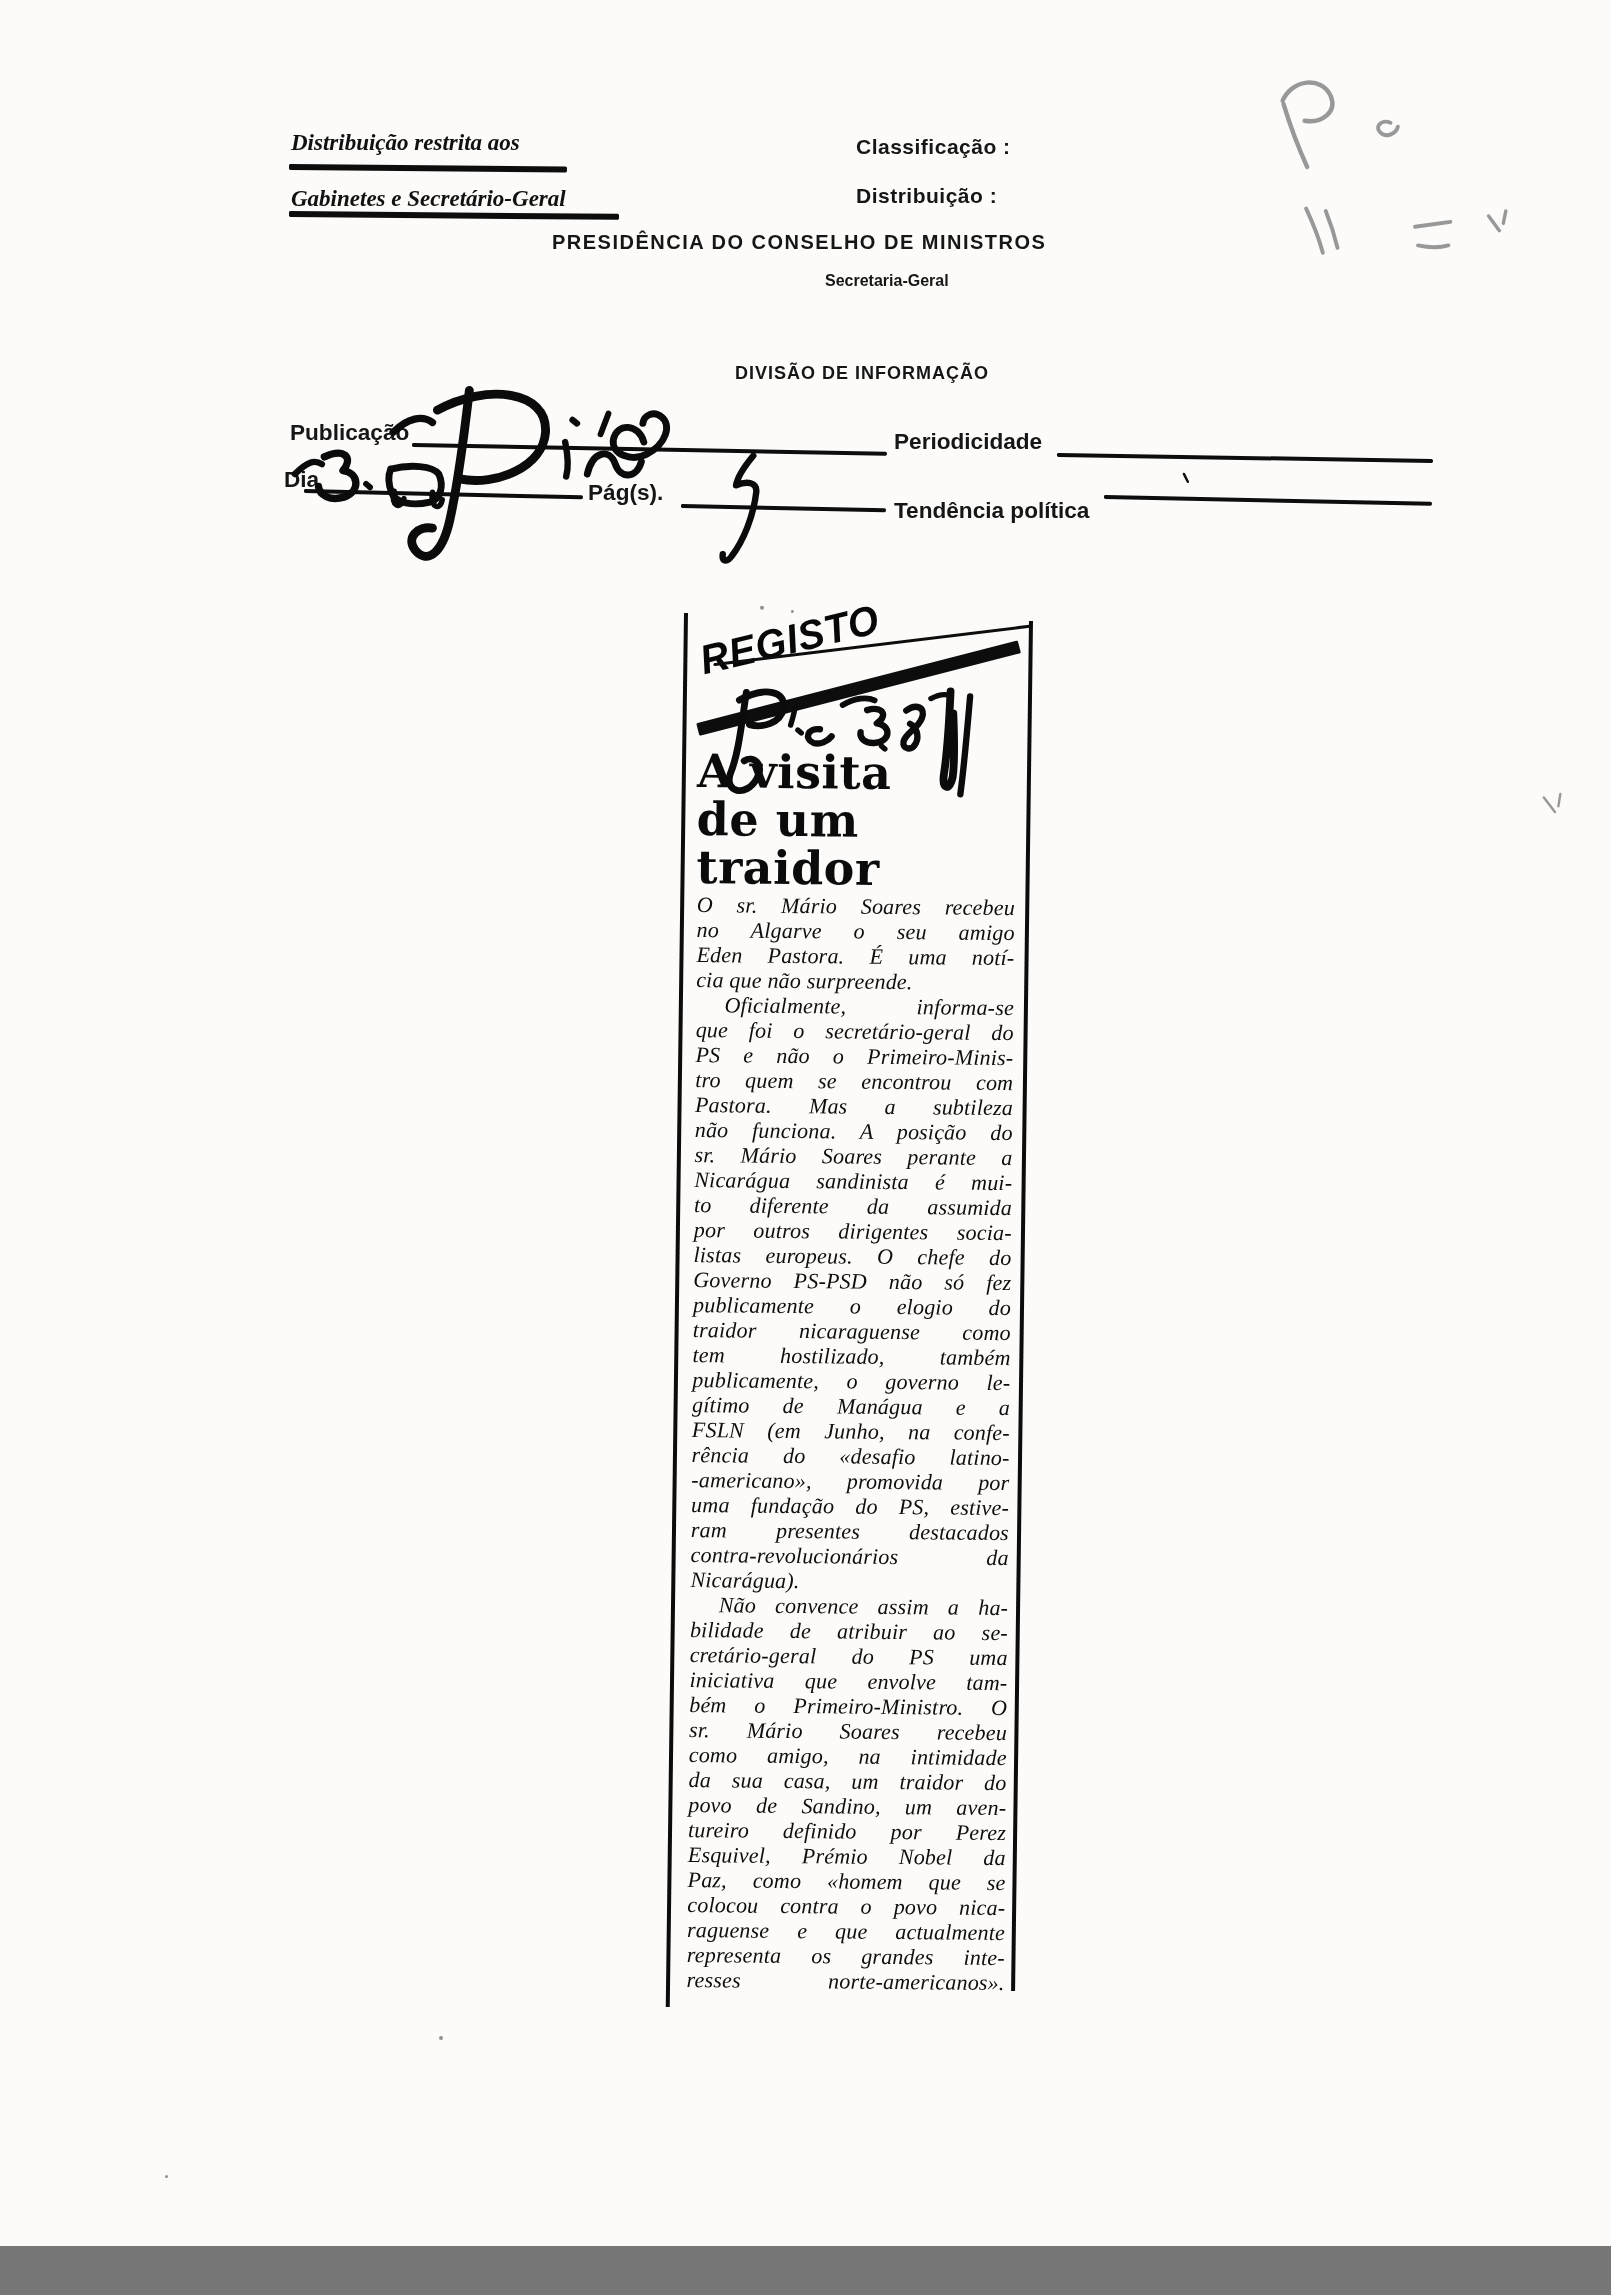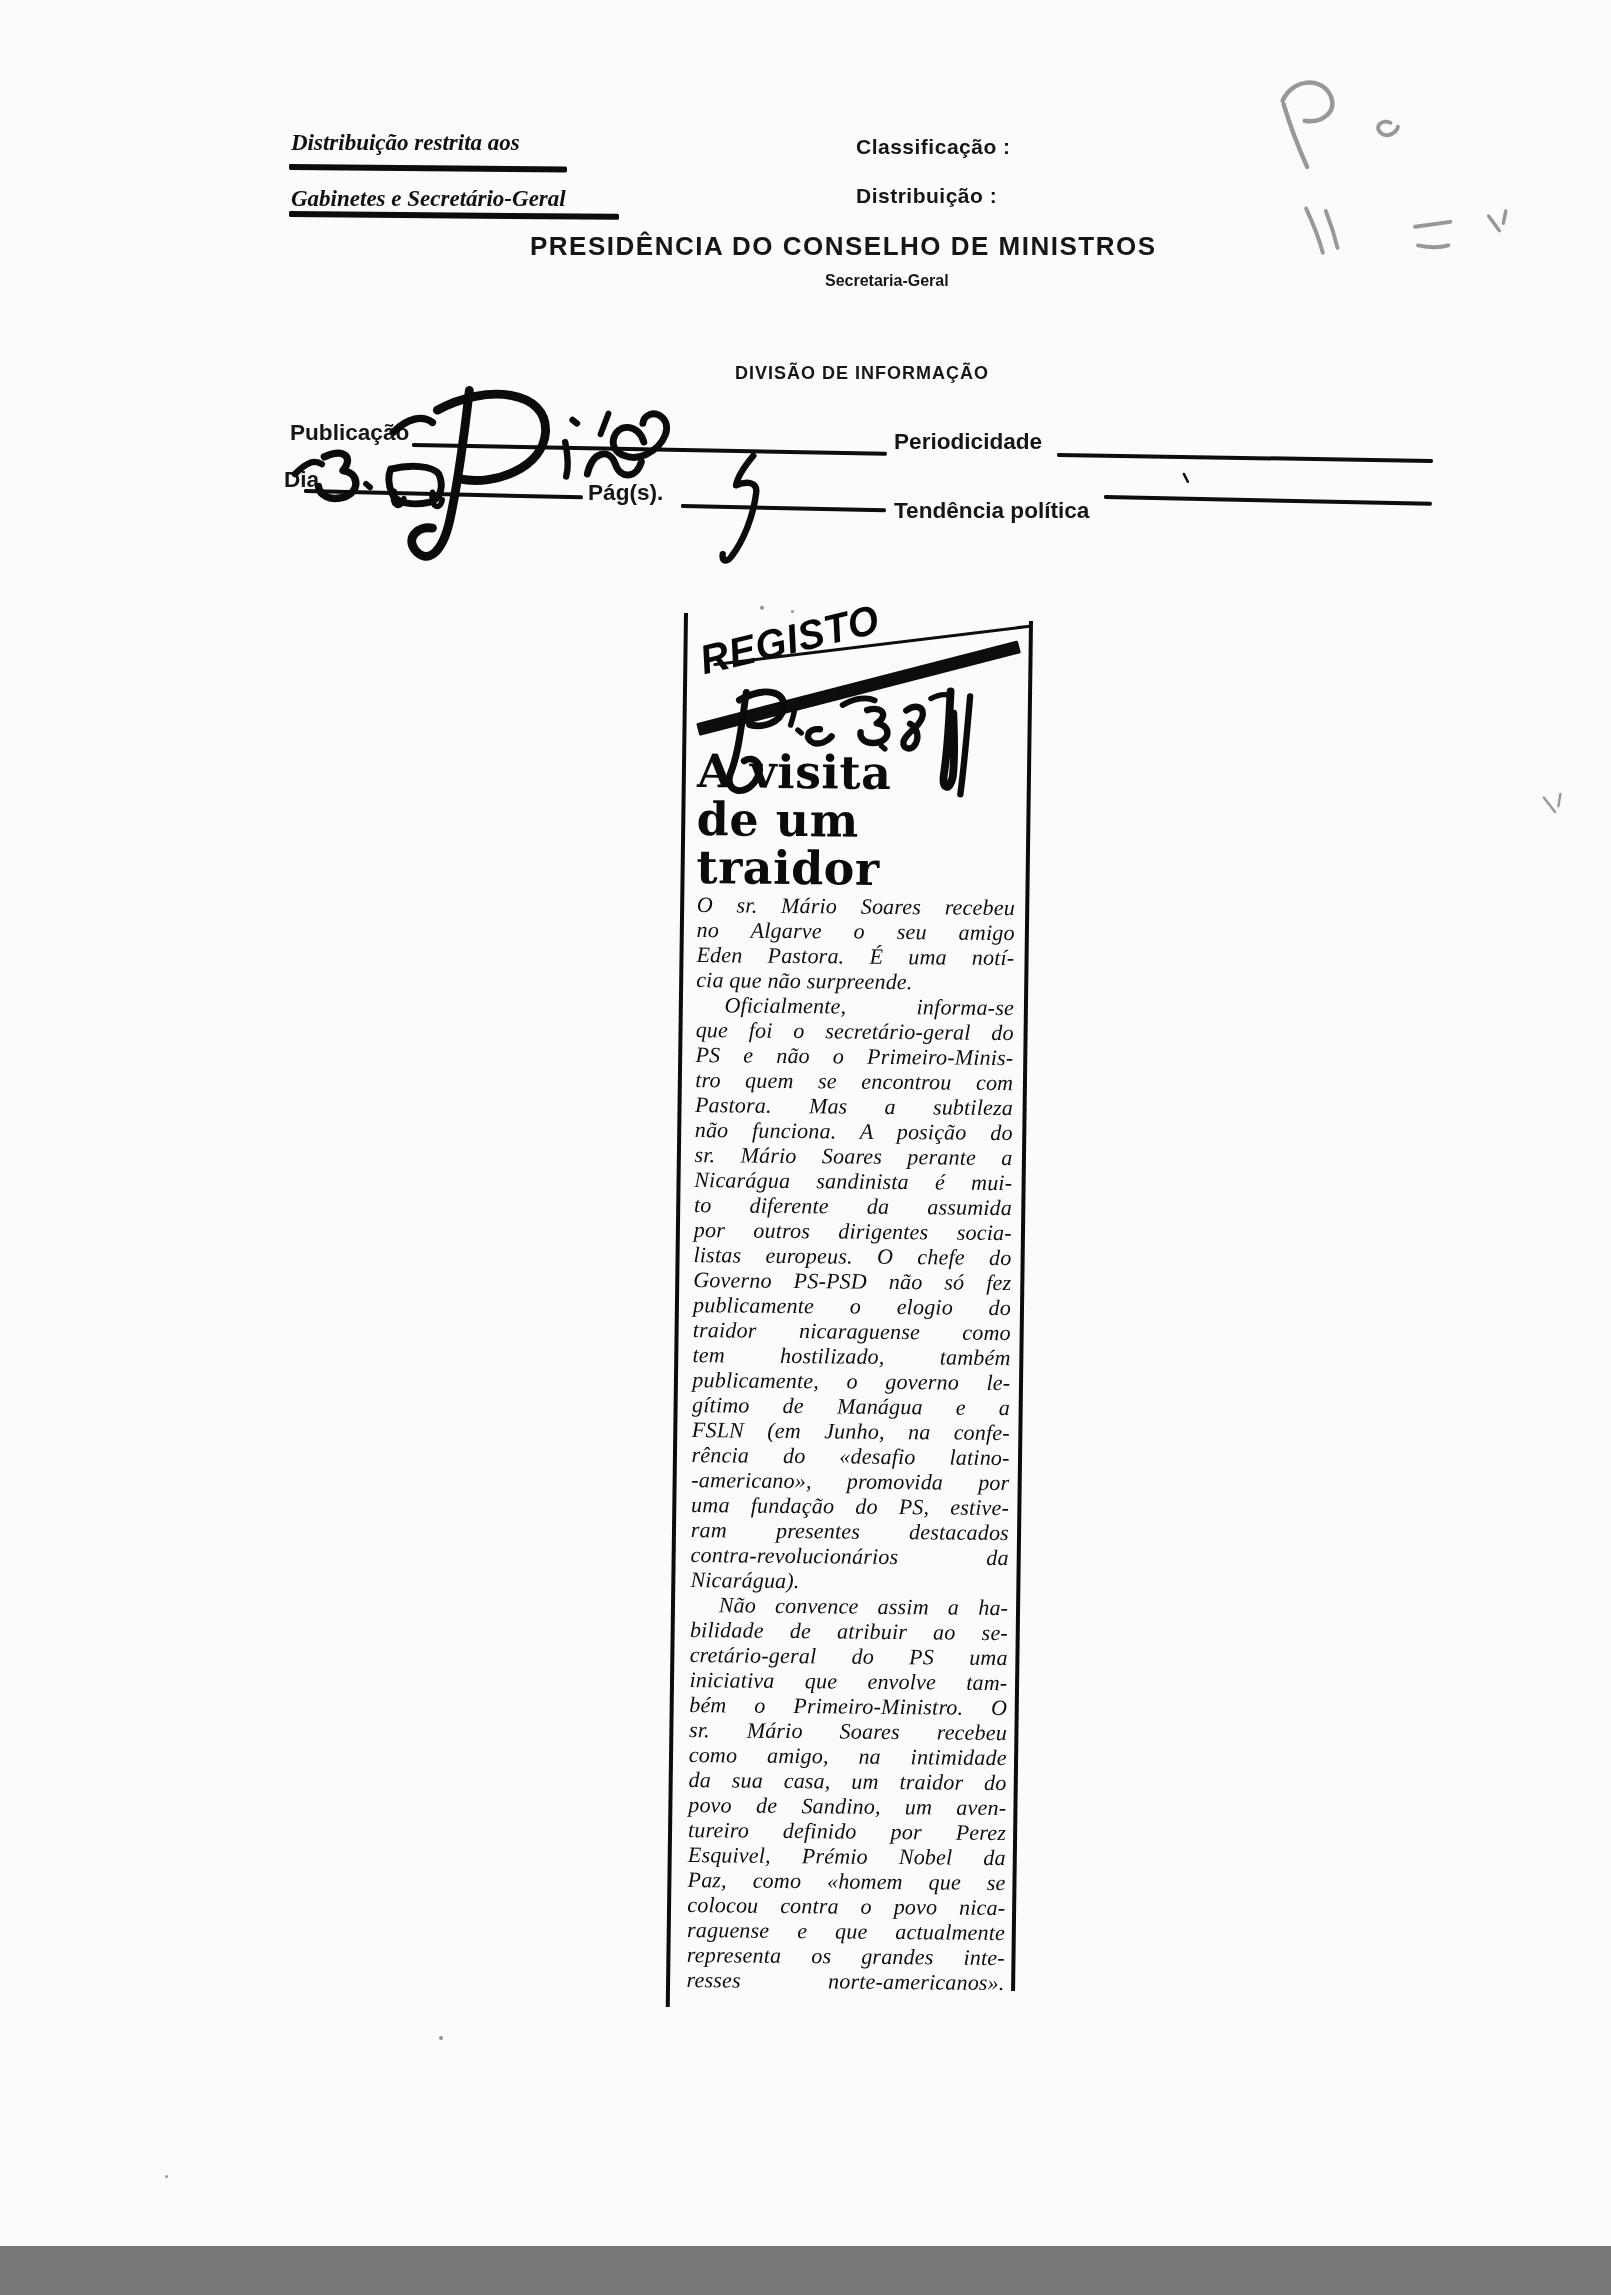--- a/index.html
+++ b/index.html
@@ -62,21 +62,21 @@
     <path class="pencil" stroke-width="9" d="M 72 92 C 85 135 102 180 120 220"></path>
     <path class="pencil" stroke-width="8" d="M 290 130 C 270 122 255 140 272 152 C 284 160 302 152 305 138"></path>
     <path class="pencil" stroke-width="8" d="M 118 305 C 132 335 144 365 152 395"></path>
     <path class="pencil" stroke-width="8" d="M 158 310 C 168 335 176 360 182 385"></path>
     <path class="pencil" stroke-width="8" d="M 340 342 L 412 332"></path>
     <path class="pencil" stroke-width="8" d="M 346 380 C 370 385 390 385 408 380"></path>
     <path class="pencil" stroke-width="7" d="M 490 320 L 512 350"></path>
     <path class="pencil" stroke-width="7" d="M 525 310 L 520 335"></path>
   </svg>
 
-  <div class="slab" style="left:530px; top:231px; font-size:26px; letter-spacing:1.5px;">PRESIDÊNCIA DO CONSELHO DE MINISTROS</div>
+  <div class="slab" style="left:552px; top:231px; font-size:20px; letter-spacing:1.5px;">PRESIDÊNCIA DO CONSELHO DE MINISTROS</div>
   <div class="slab" style="left:808px; top:272px; font-size:16px;margin-left:17px;">Secretaria-Geral</div>
   <div class="slab" style="left:735px; top:363px; font-size:18px; letter-spacing:1px;">DIVISÃO DE INFORMAÇÃO</div>
 
   <div class="slab" style="left:290px; top:420px; font-size:22.6px;">Publicação</div>
   <div class="rule" style="left:412px; top:443px; width:475px; height:4.4px; transform:rotate(1.05deg);"></div>
   <div class="slab" style="left:894px; top:429px; font-size:22.6px;">Periodicidade</div>
   <div class="rule" style="left:1057px; top:453px; width:376px; height:4.4px; transform:rotate(.9deg);"></div>
 
   <div class="slab" style="left:284px; top:467px; font-size:22.6px;">Dia</div>
   <div class="rule" style="left:304px; top:489px; width:279px; height:4.4px; transform:rotate(1.3deg);"></div>

